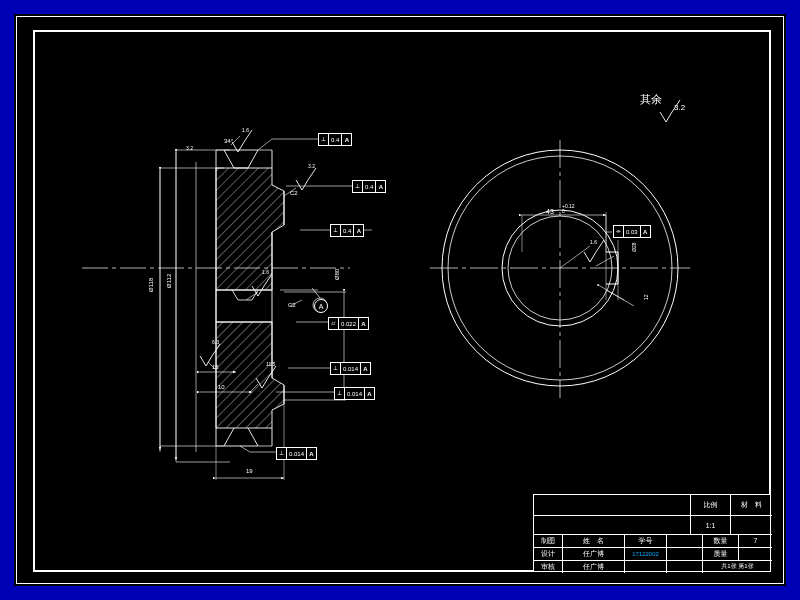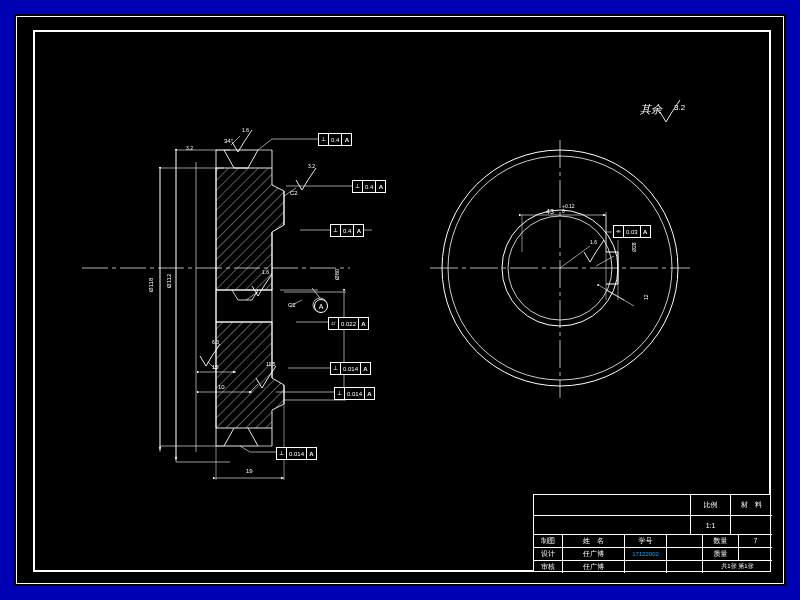--- a/index.html
+++ b/index.html
@@ -229,21 +229,21 @@
       <path d="M584,252 L590,262 L596,252 L604,240"></path>
       <path d="M660,112 L666,122 L672,112 L680,100"></path>
     </g>
 
     <g stroke="#ffffff" fill="none" stroke-width="0.7">
       <circle cx="320" cy="305" r="7"></circle>
       <line x1="312" y1="288" x2="320" y2="298"></line>
     </g>
   </svg>
 
-  <div class="rough-note" style="left:640px;top:102px;font-style:italic;">其余</div>
+  <div class="rough-note" style="left:640px;top:92px;">其余</div>
   <div class="t t8" style="left:674px;top:104px;">3.2</div>
 
   <div class="t t6" style="left:224px;top:138px;">34°</div>
   <div class="t t5" style="left:242px;top:128px;">1.6</div>
   <div class="t t5" style="left:186px;top:146px;">3.2</div>
   <div class="t t5" style="left:308px;top:164px;">3.2</div>
   <div class="t t5" style="left:262px;top:270px;">1.6</div>
   <div class="t t5" style="left:212px;top:340px;">6.3</div>
   <div class="t t5" style="left:266px;top:362px;">11.5</div>
 

